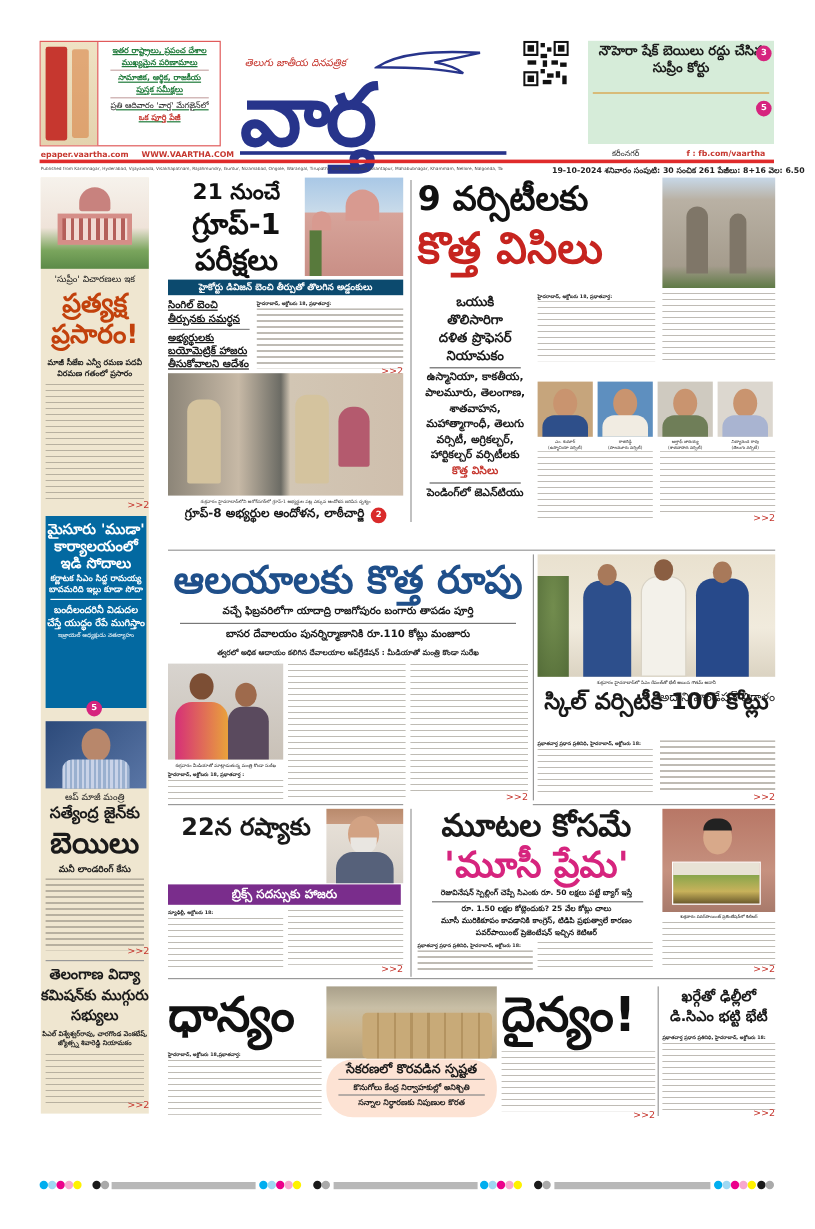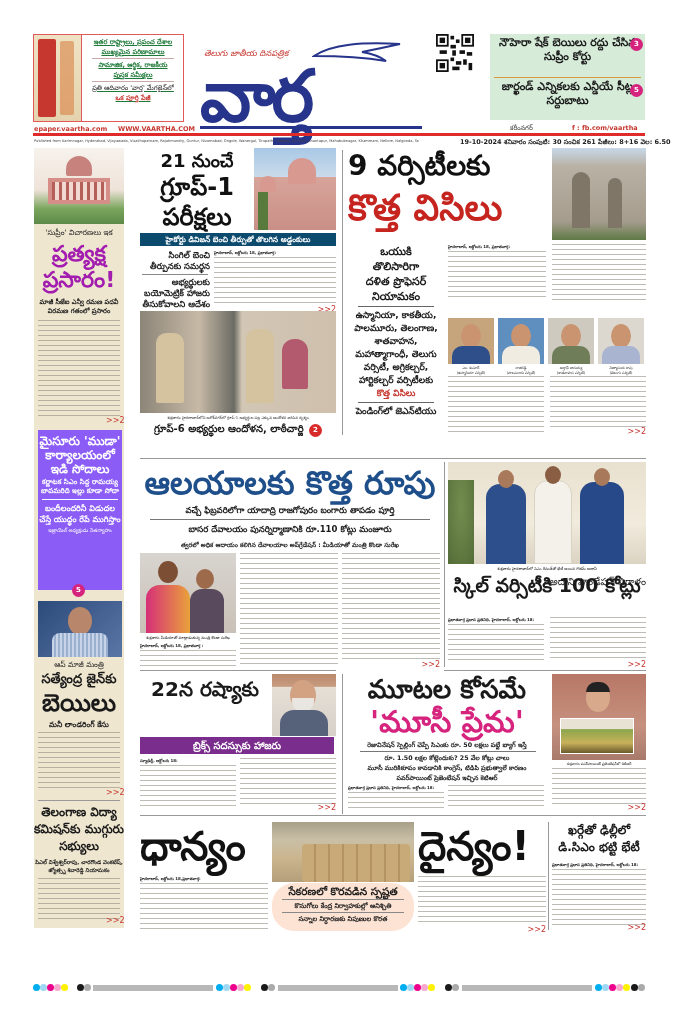--- a/index.html
+++ b/index.html
@@ -41,43 +41,43 @@
   .publish-line { left: 34px; top: 139px; width: 385px; font-size: 3.6px; color: #444; white-space: nowrap; overflow: hidden; }
   .dateline { left: 460px; top: 138px; font-size: 6.5px; color: #222; font-weight: bold; }
 
   
   .sidebar { left: 34px; top: 148px; width: 90px; height: 780px; background: #efe6d0; }
   .sc-photo { left: 0; top: 0; width: 90px; height: 76px; background: linear-gradient(180deg,#f6f2ec 0%,#efe3d9 55%,#7aa55d 80%,#5c8a48 100%); }
   .sc-dome { left: 32px; top: 8px; width: 26px; height: 20px; background: #c8827e; border-radius: 13px 13px 2px 2px; }
   .sc-body { left: 14px; top: 30px; width: 62px; height: 26px; background: #d58e88; }
   .sc-pillars { left: 18px; top: 34px; width: 54px; height: 18px; background: repeating-linear-gradient(90deg,#b45f5a 0 3px,#f1d9d2 3px 7px); }
   .sb-kicker { left: 0; top: 80px; width: 90px; text-align:center; font-size: 7.5px; color:#1a1a1a; }
-  .sb-big { left: 0; width: 90px; text-align:center; color:#a21caf; font-size: 22px; line-height: 27px; font-weight: bold; }
+  .sb-big { left: 0; width: 90px; text-align:center; color:#c2410c; font-size: 22px; line-height: 27px; font-weight: bold; }
   .sb-sub { left: 0; width: 90px; text-align: center; font-size: 6.5px; line-height: 9px; font-weight:bold; color:#1a1a1a; }
   .body-lines { background: repeating-linear-gradient(180deg, #8a8478 0 1px, transparent 1px 5px); opacity: .55; }
   .more { font-size: 8px; color: #c6372f; }
-  .sb-blue { left: 4px; top: 282px; width: 84px; height: 160px; background: #8b5cf6; color: #fff; text-align:center; }
+  .sb-blue { left: 4px; top: 282px; width: 84px; height: 160px; background: #0369a1; color: #fff; text-align:center; }
   .sb-blue .h { font-size: 12px; line-height: 14px; font-weight:bold; }
   .sb-blue .s { font-size: 7px; line-height: 9px; font-weight:bold; }
   .sb-blue .x { font-size: 5px; line-height: 7px; }
   .sb-blue .rule { height: 1px; background:#fff; margin: 3px 4px; }
   .sb-photo2 { left: 4px; top: 453px; width: 84px; height: 56px; background: linear-gradient(135deg,#2c4a7a,#5a76a6); }
   .sb-face { left: 30px; top: 6px; width: 24px; height: 28px; background: #b8876b; border-radius: 50%; }
   .sb-shirt { left: 14px; top: 32px; width: 56px; height: 24px; background: repeating-linear-gradient(90deg,#c9d3e8 0 2px,#9ab0cf 2px 4px); border-radius: 8px 8px 0 0; }
 
   
   .g1-head { left: 140px; top: 150px; width: 114px; text-align: center; font-weight: bold; color: #111; }
   .g1-l1 { font-size: 18px; line-height: 22px; }
   .g1-l2 { font-size: 30px; line-height: 34px; }
   .hc-photo { left: 254px; top: 148px; width: 82px; height: 82px; background: linear-gradient(180deg,#a9c8e6 0%,#c9dbea 35%,#d7a49a 36%,#c98f86 100%); }
   .hc-dome1 { left: 34px; top: 10px; width: 28px; height: 26px; background: #d89a90; border-radius: 14px 14px 0 0; }
   .hc-dome2 { left: 6px; top: 28px; width: 16px; height: 16px; background: #d89a90; border-radius: 8px 8px 0 0; }
   .hc-tree { left: 4px; top: 44px; width: 10px; height: 38px; background: #587a3c; }
   .red-strap { left: 140px; top: 233px; width: 196px; height: 13px; background: #0c4a6e; color: #fff; font-size: 7.5px; line-height: 13px; text-align:center; font-weight: bold; }
-  .g1-side { left: 140px; top: 250px; width: 70px; text-align:right; }
+  .g1-side { left: 140px; top: 250px; width: 70px; text-align:left;text-decoration:underline; }
   .g1-side .a { font-size: 8.5px; line-height: 11px; font-weight: bold; }
   .g1-side .rule { height: 1px; background:#888; margin: 2px 2px; }
   .g1-side .c { font-size: 6.5px; line-height: 9px; font-weight: bold; }
   .g1-body { left: 214px; top: 250px; width: 122px; height: 60px; }
   .g1-photo { left: 140px; top: 311px; width: 196px; height: 102px; background: linear-gradient(90deg,#8c8578 0%,#c7b9a6 30%,#6b6b64 48%,#d2c6b4 52%,#cfbfad 100%); }
   .cop1 { left: 16px; top: 22px; width: 28px; height: 70px; background: #d4c39e; border-radius: 10px 10px 2px 2px; }
   .cop2 { left: 106px; top: 18px; width: 28px; height: 74px; background: #d4c39e; border-radius: 10px 10px 2px 2px; }
   .woman { left: 142px; top: 28px; width: 26px; height: 50px; background: #b45a6e; border-radius: 12px 12px 2px 2px; }
   .g1-caption { left: 140px; top: 415px; width: 196px; font-size: 3.8px; text-align:center; color:#333; }
   .g1-bottom { left: 140px; top: 422px; width: 196px; text-align:center; font-size: 10px; line-height: 14px; font-weight:bold; }
@@ -238,23 +238,20 @@
     <rect x="9" y="18" width="4" height="2" fill="#111"></rect>
     <rect x="2" y="9" width="4" height="2" fill="#111"></rect>
 </svg>
 
 <div class="abs teaser-box">
   <div class="teaser t1">
     <span>నౌహెరా షేక్ బెయిలు రద్దు చేసిన సుప్రీం కోర్టు</span>
   </div>
   <div class="page-badge" style="left:140px;top:4px;">3</div>
   <div class="teaser-sep"></div>
-  <div class="teaser t2">
-    <span>జార్ఖండ్ ఎన్నికలకు ఎన్డీయే సీట్ల సర్దుబాటు</span>
-  </div>
   <div class="page-badge" style="left:140px;top:50px;">5</div>
 </div>
 <div class="abs city">కరీంనగర్</div>
 <div class="abs fb">f : fb.com/vaartha</div>
 
 <div class="abs red-rule"></div>
 <div class="abs publish-line">Published from Karimnagar, Hyderabad, Vijayawada, Visakhapatnam, Rajahmundry, Guntur, Nizamabad, Ongole, Warangal, Tirupathi, Kadapa, Kurnool, Anantapur, Mahabubnagar, Khammam, Nellore, Nalgonda, Tadepalligudem, Srikakulam</div>
 <div class="abs dateline">19-10-2024 శనివారం సంపుటి: 30 సంచిక 261 పేజీలు: 8+16 వెల: 6.50</div>
 
 <div class="abs sidebar">
@@ -328,21 +325,21 @@
   <div class="body-lines" style="height:50px;margin-top:1px;"></div>
   <div class="more" style="position:absolute;right:0;bottom:-4px;">&gt;&gt;2</div>
 </div>
 <div class="abs g1-photo">
   <div class="abs cop1"></div>
     <div class="abs cop2"></div>
     <div class="abs woman"></div>
 </div>
 <div class="abs g1-caption">శుక్రవారం హైదరాబాద్‌లోని అశోక్‌నగర్‌లో గ్రూప్-1 అభ్యర్థుల పట్ల ఎక్కువ ఆందోళన జరిపిన దృశ్యం</div>
 <div class="abs g1-bottom">
-  <span>గ్రూప్-6 అభ్యర్థుల ఆందోళన, లాఠీచార్జి</span>
+  <span>గ్రూప్-8 అభ్యర్థుల ఆందోళన, లాఠీచార్జి</span>
   <span class="page-badge" style="position:relative;display:inline-block;background:#d92a2a;margin-left:2px;">2</span>
 </div>
 
 <div class="abs vc-head1">9 వర్సిటీలకు</div>
 <div class="abs vc-head2">కొత్త విసిలు</div>
 <div class="abs ou-photo">
   <div class="abs ou-arch"></div>
     <div class="abs ou-arch2"></div>
 </div>
 <div class="abs vc-sub">

